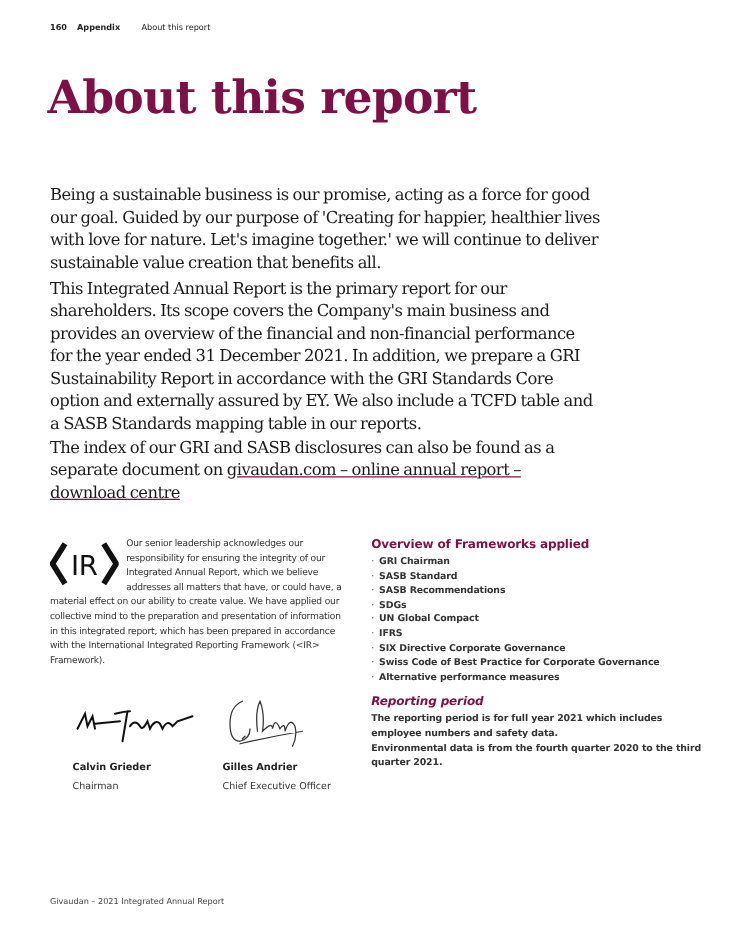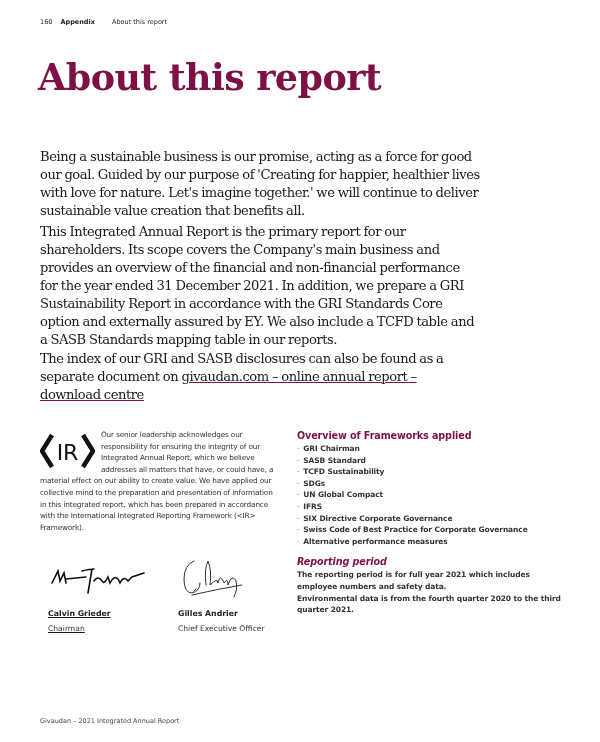--- a/index.html
+++ b/index.html
@@ -4,21 +4,21 @@
 <style>
   html, body { margin: 0; padding: 0; }
   body {
     width: 600px; height: 742px; background: #ffffff; position: relative; overflow: hidden;
     font-family: "Liberation Sans", sans-serif; color: #1a1a1a;
   }
   .header {
     position: absolute; left: 40px; top: 18px; font-size: 6.5px; color: #222;
     font-family: "DejaVu Sans", sans-serif;
   }
-  .header .pg { font-weight: normal; margin-right: 6px; }
+  .header .pg { font-weight: bold; margin-right: 6px; }
   .header .sec { font-weight: bold; margin-right: 15px; }
   .title {
     position: absolute; left: 38px; top: 56px; margin: 0;
     font-family: "DejaVu Serif", serif; font-weight: bold; font-size: 36.5px;
     color: #7d1045; letter-spacing: -0.6px;
   }
   .body-text {
     position: absolute; left: 40px; width: 440px;
     font-family: "DejaVu Serif", serif; font-size: 13.1px; line-height: 18px;
     color: #1a1a1a; margin: 0; letter-spacing: -0.45px; word-spacing: -0.5px;
@@ -29,21 +29,21 @@
   .p3 .lnk { text-decoration: underline; text-decoration-color: #7d1045; }
   .ir-block {
     position: absolute; left: 40px; top: 429px; width: 238px;
     font-family: "DejaVu Sans", sans-serif; font-size: 7.3px; line-height: 11.6px; color: #333;
     letter-spacing: -0.15px;
   }
   .ir-logo {
     float: left; width: 55px; height: 40px; margin-right: 6px; margin-top: 2px;
   }
   .sig-block { position: absolute; top: 555px; font-family: "DejaVu Sans", sans-serif; }
-  .sig1 { left: 48px; text-decoration: underline; }
+  .sig1 { left: 58px; }
   .sig2 { left: 178px; }
   .sig-img { height: 48px; display: block; }
   .sig-name { font-weight: bold; font-size: 7.8px; color: #222; margin-top: 6px; }
   .sig-role { font-size: 7.6px; color: #333; margin-top: 6px; }
   .right-col {
     position: absolute; left: 297px; top: 430px; width: 300px;
     font-family: "DejaVu Sans", sans-serif; color: #222;
   }
   .rc-head { color: #7d1045; font-weight: bold; font-size: 9.6px; margin: 0 0 2px 0; letter-spacing: -0.1px; }
   .fw-list { list-style: none; margin: 0; padding: 0; }
@@ -96,21 +96,21 @@
   </svg>
   <div class="sig-name">Gilles Andrier</div>
   <div class="sig-role">Chief Executive Officer</div>
 </div>
 
 <div class="right-col">
   <h3 class="rc-head">Overview of Frameworks applied</h3>
   <ul class="fw-list">
     <li><span class="b">·</span><span>GRI Chairman</span></li>
     <li><span class="b">·</span><span>SASB Standard</span></li>
-    <li><span class="b">·</span><span>TCFD Sustainability</span></li>
+    <li><span class="b">·</span><span>SASB Recommendations</span></li>
     <li><span class="b">·</span><span>SDGs</span></li>
     <li><span class="b">·</span><span>UN Global Compact</span></li>
     <li><span class="b">·</span><span>IFRS</span></li>
     <li><span class="b">·</span><span>SIX Directive Corporate Governance</span></li>
     <li><span class="b">·</span><span>Swiss Code of Best Practice for Corporate Governance</span></li>
     <li><span class="b">·</span><span>Alternative performance measures</span></li>
   </ul>
   <h3 class="rc-head rp-head">Reporting period</h3>
   <p class="rp-text">The reporting period is for full year 2021 which includes employee numbers and safety data.</p>
   <p class="rp-text">Environmental data is from the fourth quarter 2020 to the third quarter 2021.</p>

